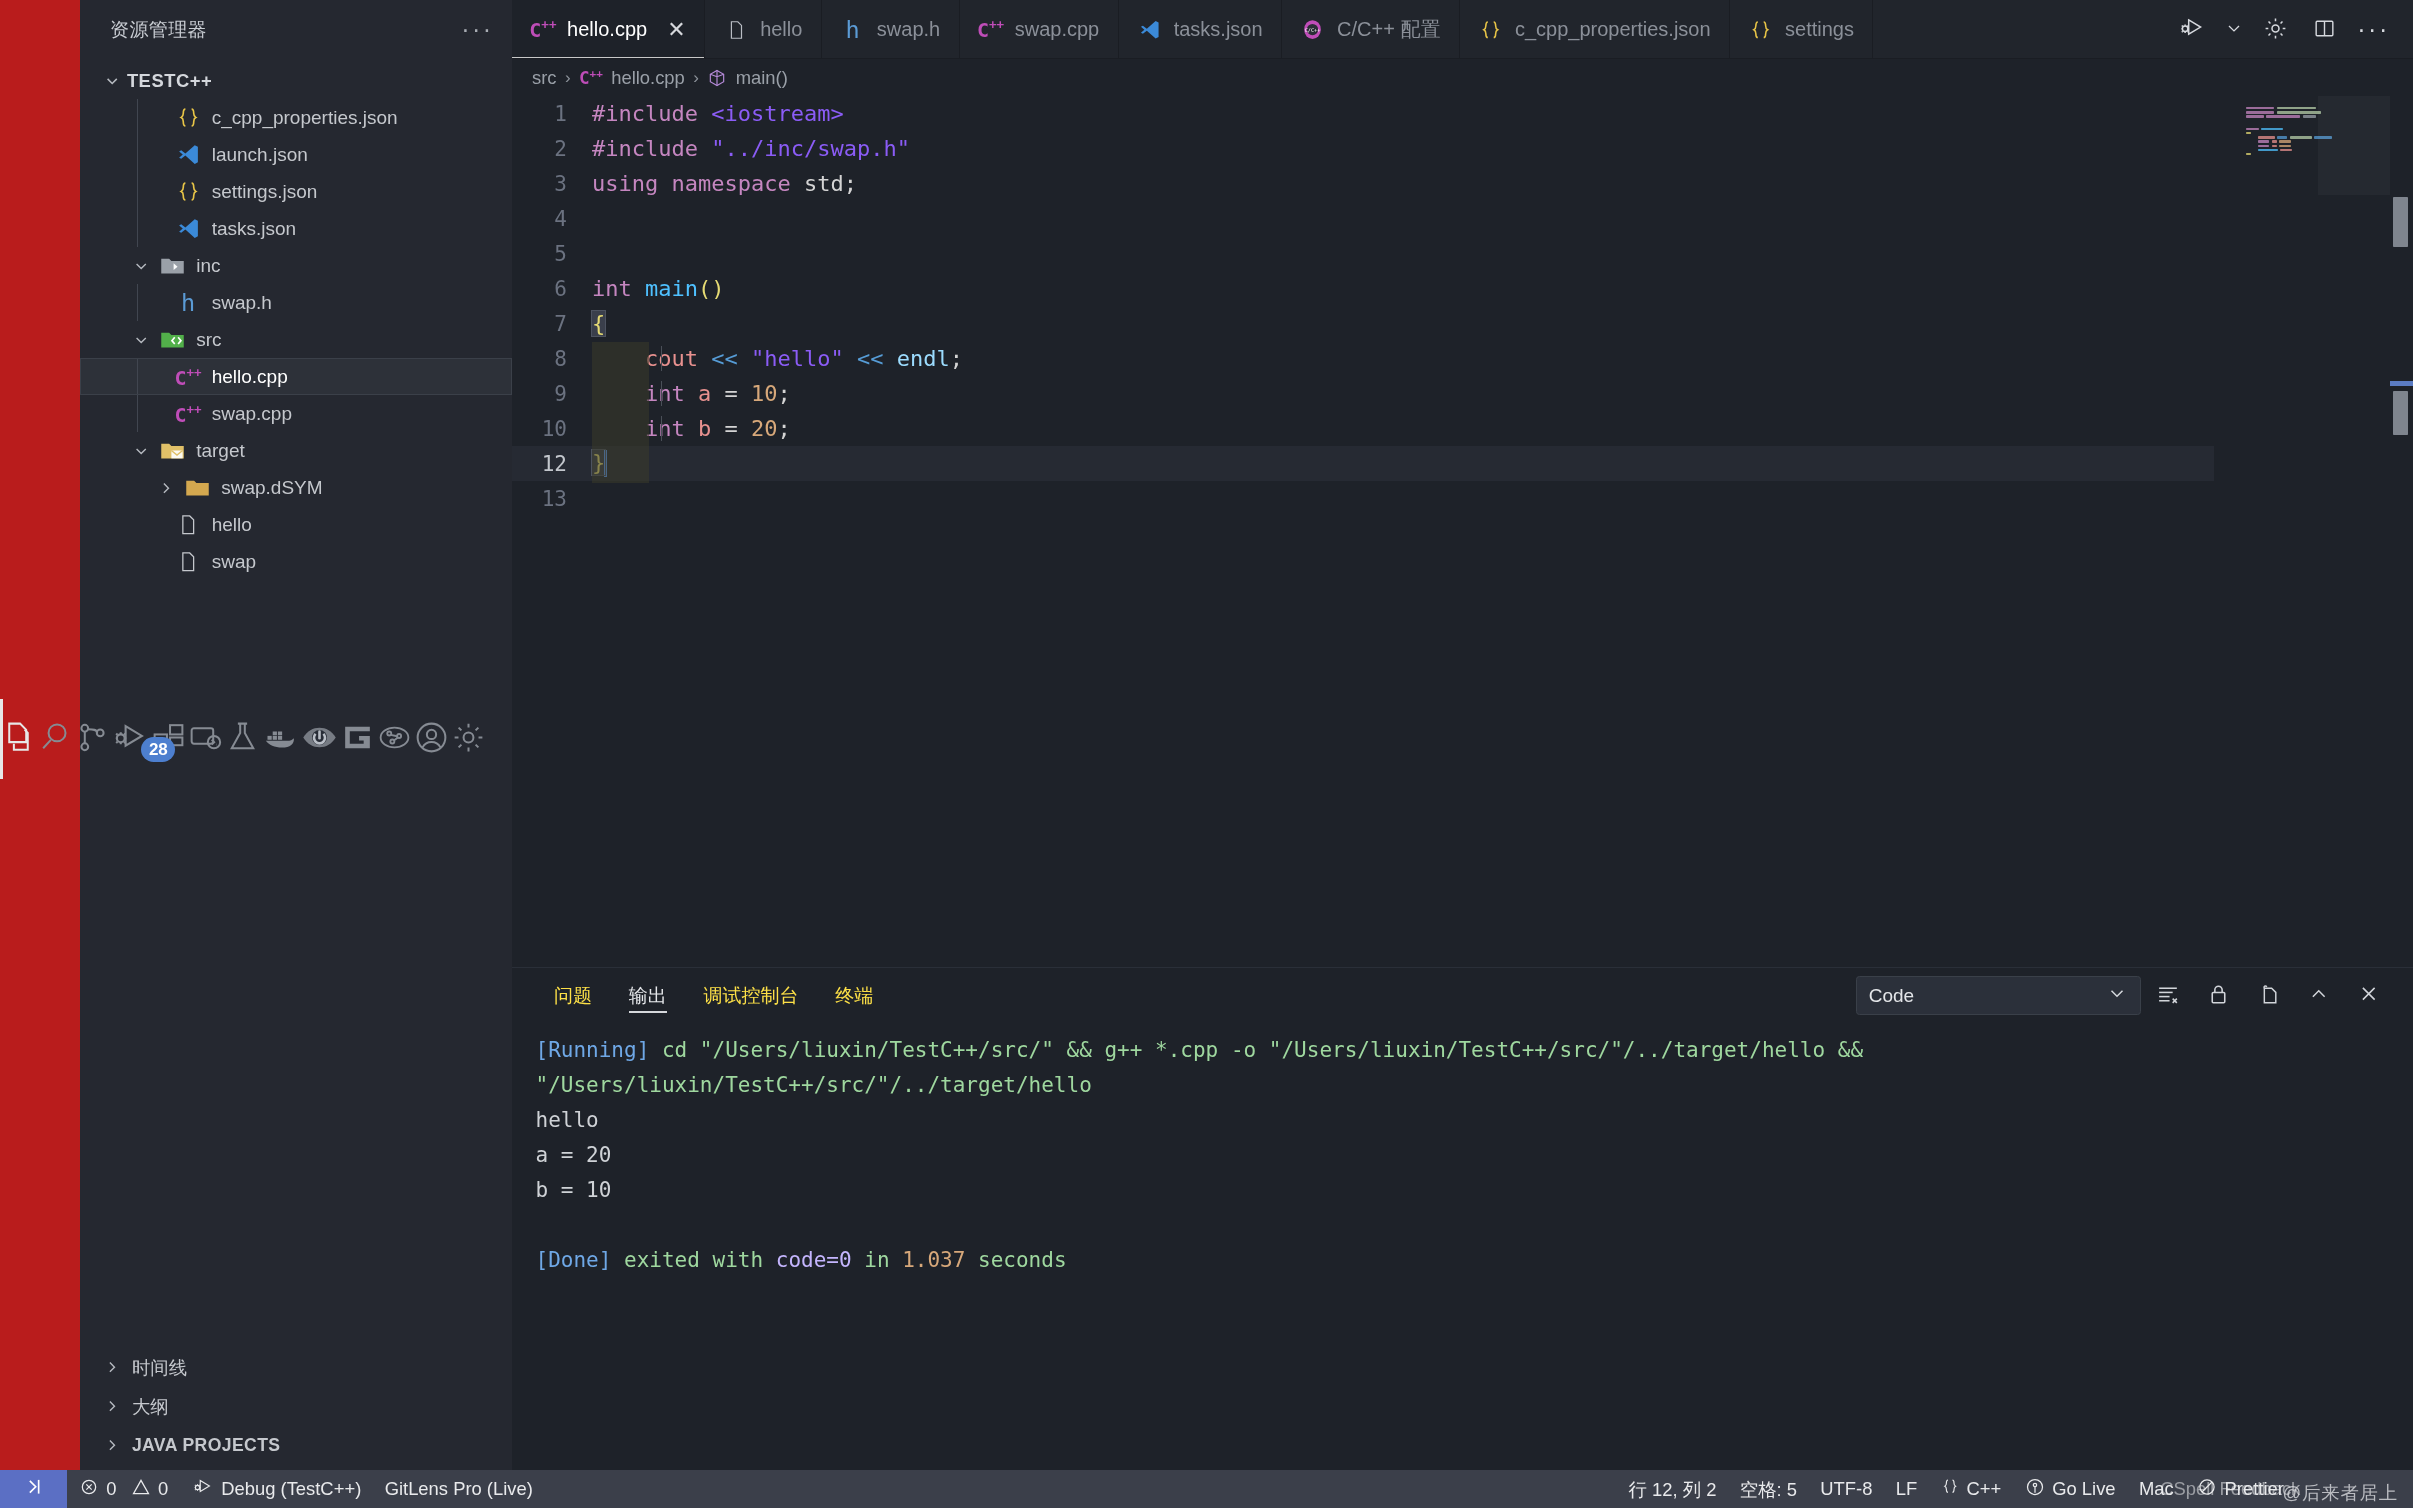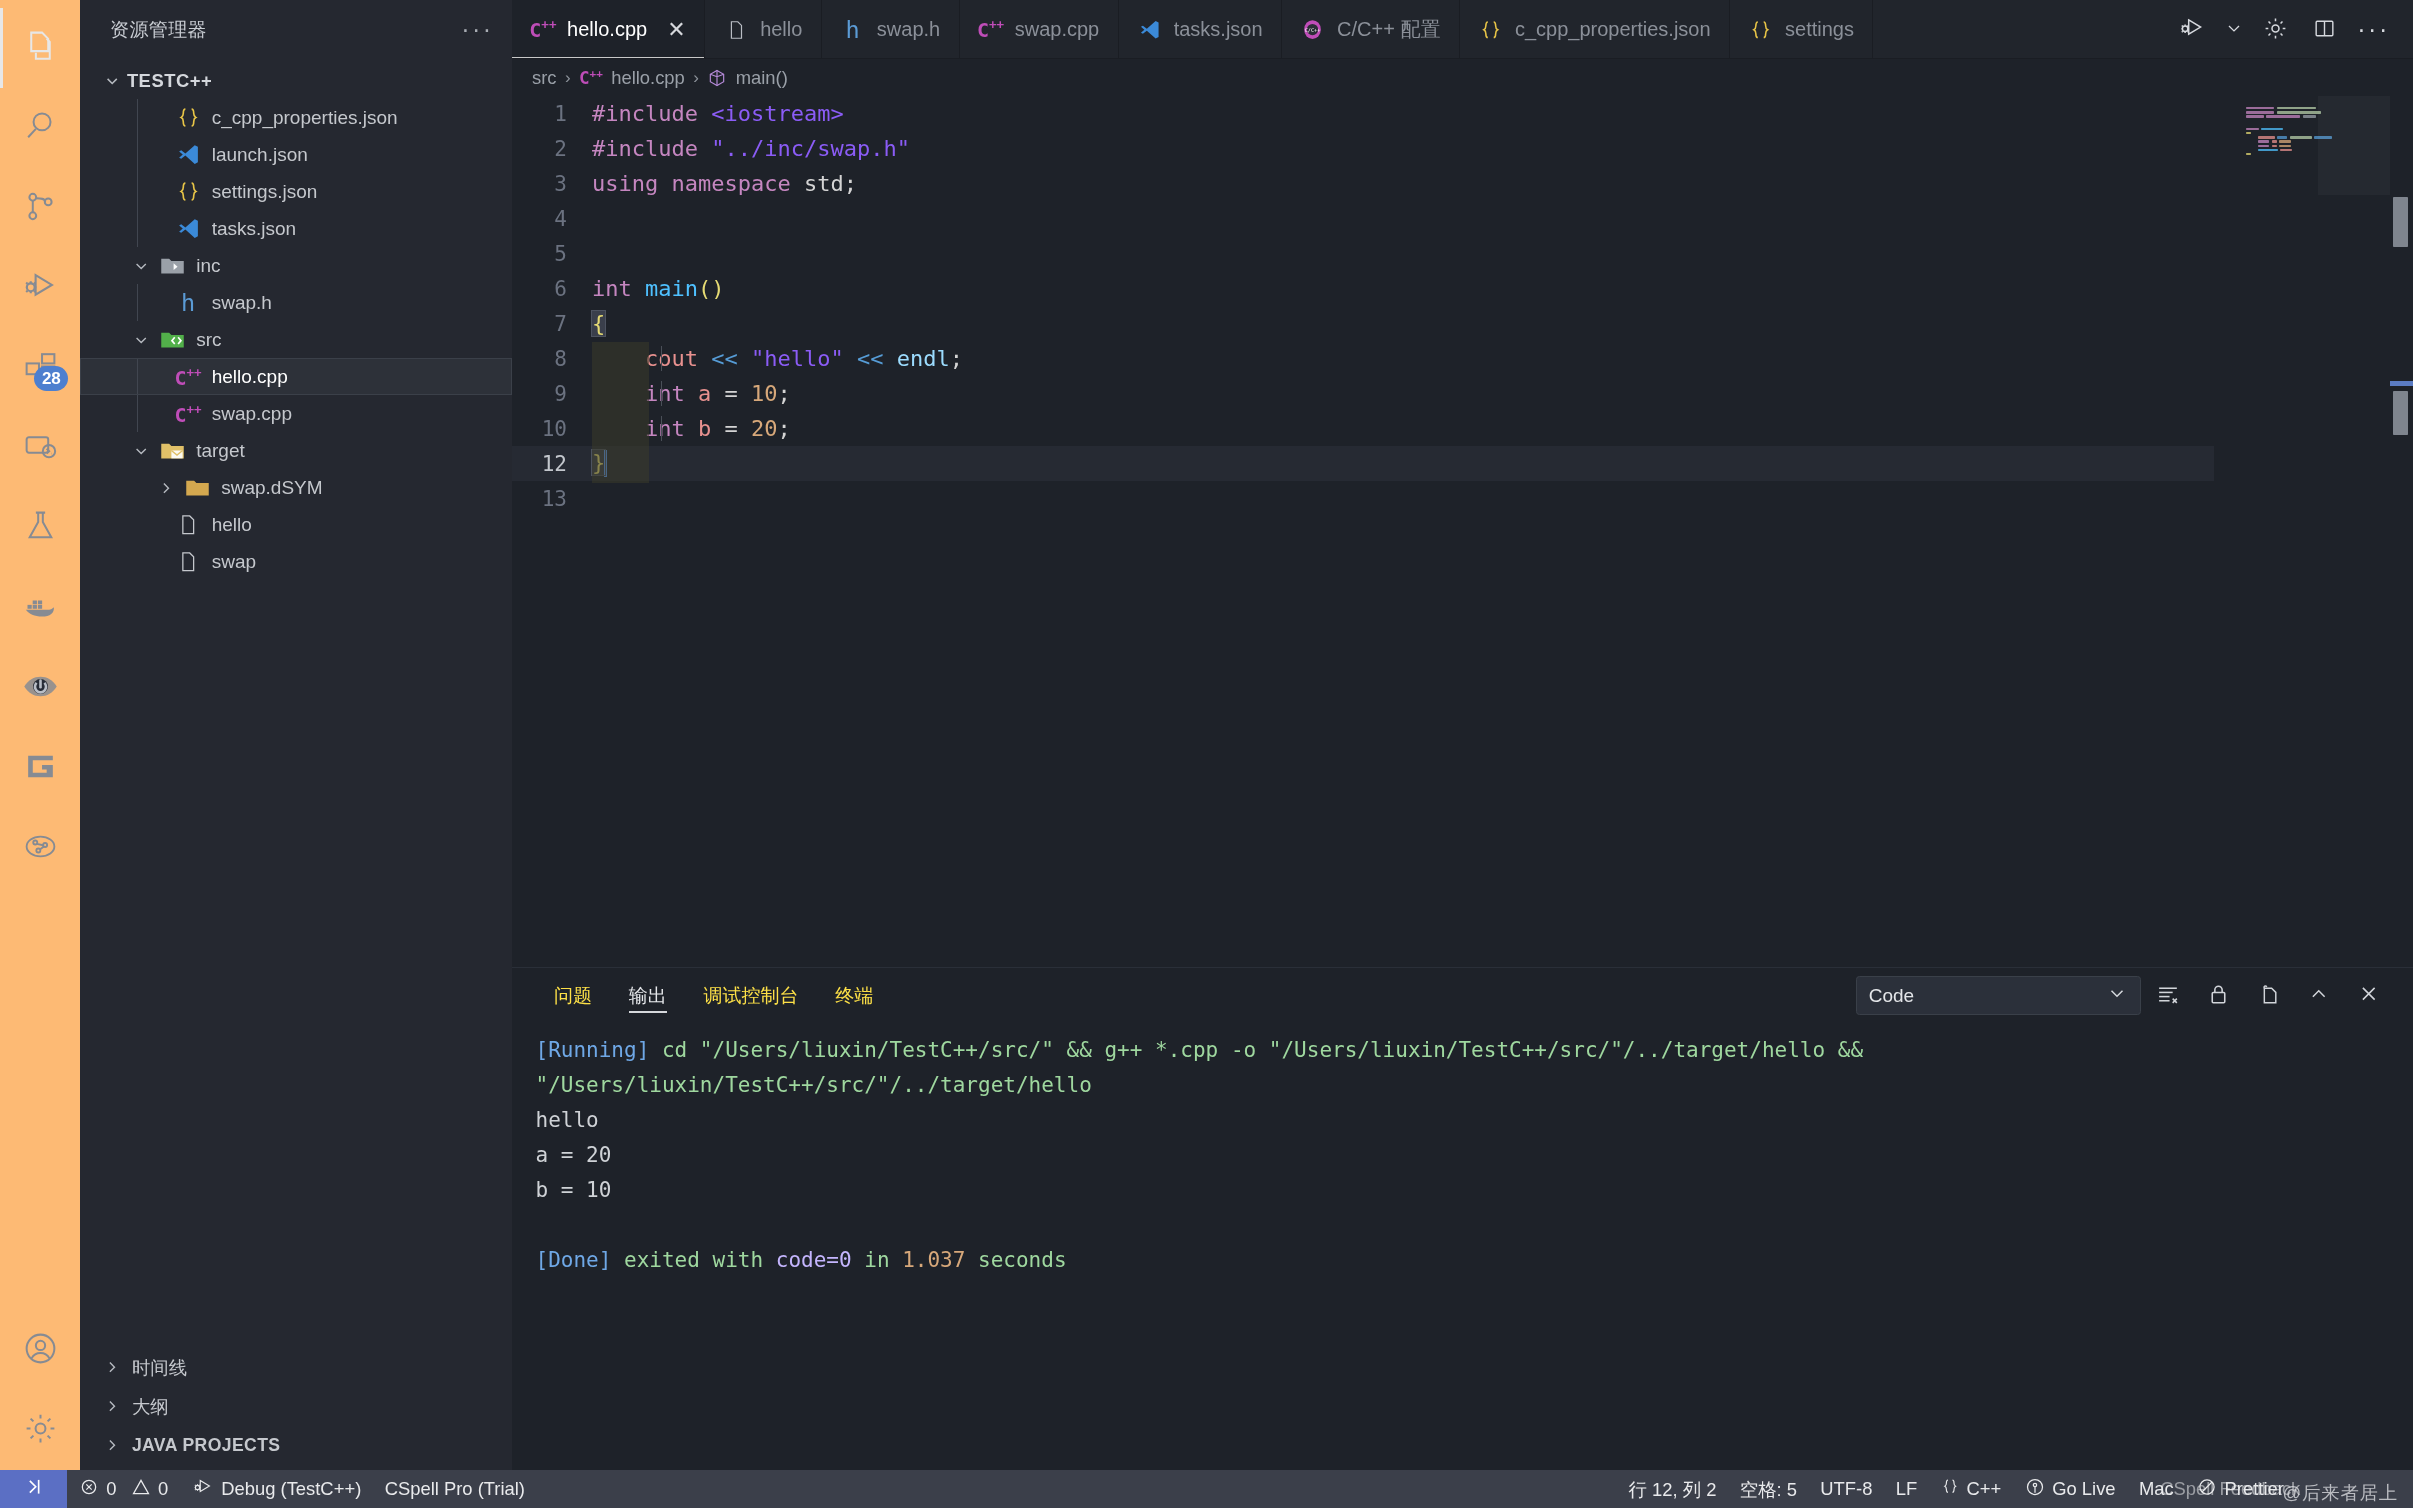--- a/index.html
+++ b/index.html
@@ -7,22 +7,22 @@
     width: 2413px; height: 1508px;
     background: #1e1e1e; overflow: hidden;
     font-family: "Liberation Sans", sans-serif;
     -webkit-font-smoothing: antialiased;
   }
   .app { display: flex; flex-direction: column; width: 2413px; height: 1508px; }
   .body-row { display: flex; flex: 1 1 auto; min-height: 0; }
 
   
   .activitybar {
-    width: 80px; background: #fdba74; flex: 0 0 80px;
-    display: flex; flex-direction: column; align-items: center;
+    width: 80px; background: #b91c1c; flex: 0 0 80px;
+    display: flex; flex-direction: row; align-items: center;
     padding-top: 8.4px;
   }
   .act-item {
     width: 80px; height: 80px; display: flex; align-items: center;
     justify-content: center; position: relative; color: #868b93;
   }
   .act-item.active { color: #e7e7e7; }
   .act-item.active::before {
     content: ""; position: absolute; left: 0; top: 0; bottom: 0;
     width: 3.4px; background: #e7e7e7;
@@ -845,21 +845,21 @@
         <svg width="22" height="22" viewBox="0 0 24 24" fill="none" stroke="#e9eaec" stroke-width="1.25">
           <path d="M9 5l10 6-10 6z"></path>
           <circle cx="6" cy="12.5" r="2.3"></circle>
             <path d="M3 12.5h1M8.3 12.5h1M6 9.9v-1M6 15.1v1M4 10.5l-.8-.8M8 10.5l.8-.8M4 14.5l-.8.8M8 14.5l.8.8"></path>
         </svg>
       </span>
       <span>Debug (TestC++)</span>
     </div>
 
     <div class="si">
-      <span>CSpell Pro (Trial)</span>
+      <span>GitLens Pro (Live)</span>
     </div>
 
     <div class="si-right">
       <div class="si">
         <span>行 12, 列 2</span>
       </div>
       <div class="si">
         <span>空格: 5</span>
       </div>
       <div class="si">

